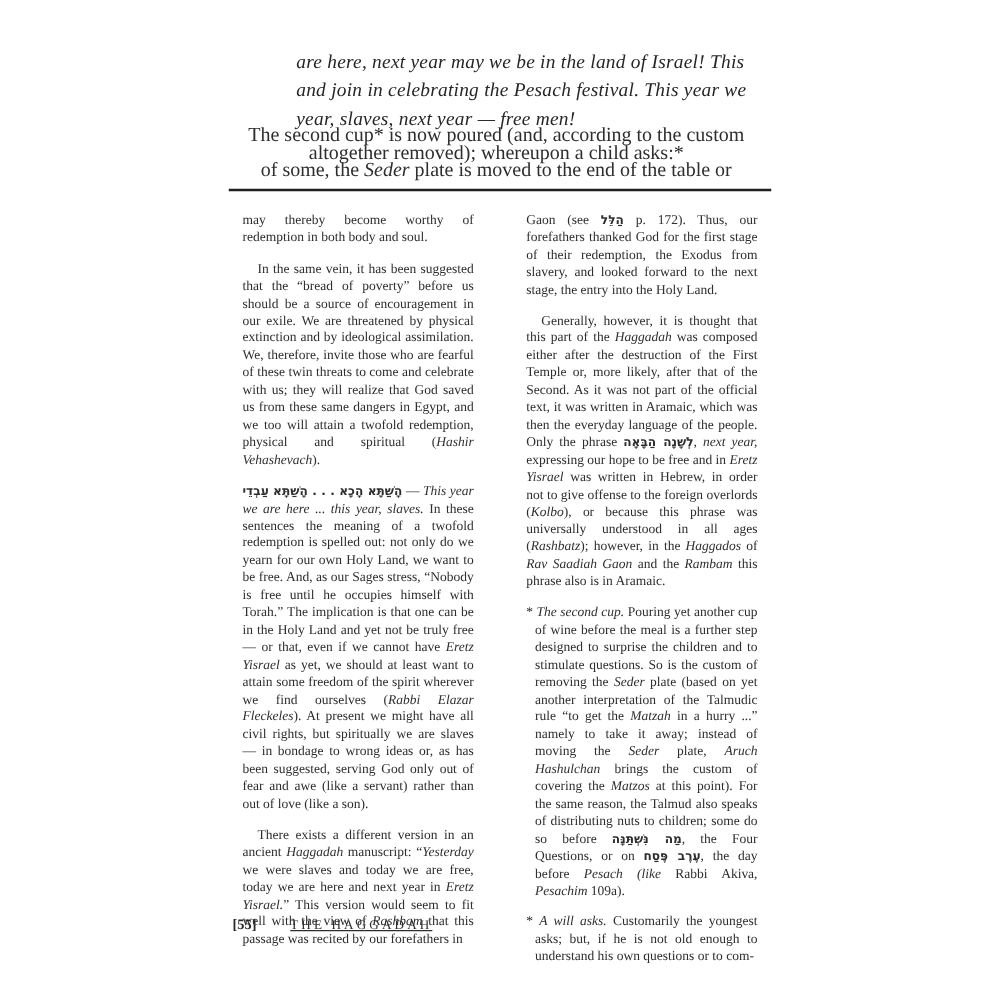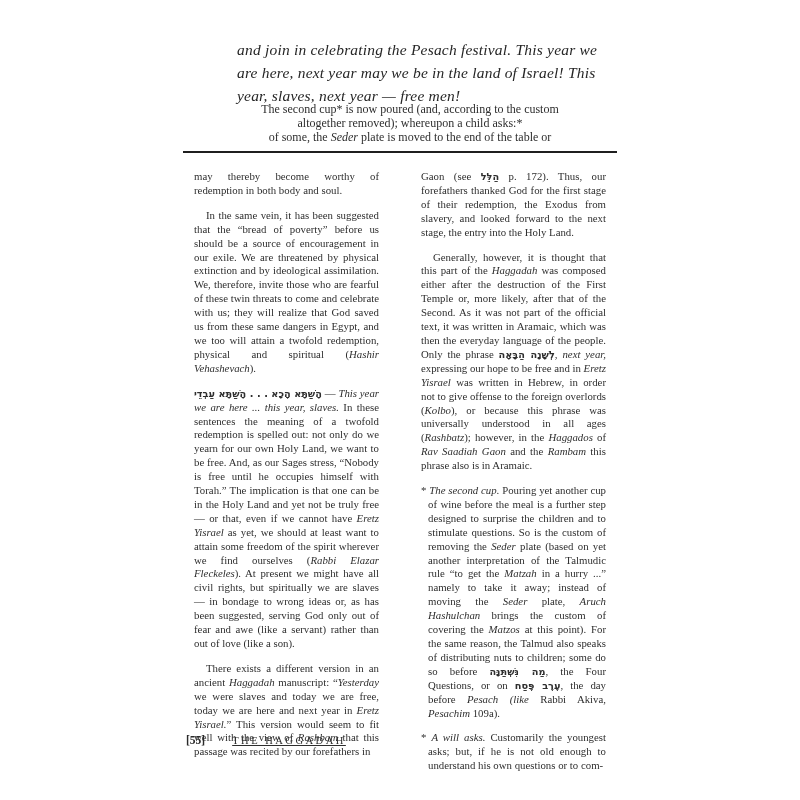--- a/index.html
+++ b/index.html
@@ -18,23 +18,23 @@
     position:absolute;left:237px;top:38px;width:390px;
     font-style:italic;
     font-size:15.5px;line-height:23px;
     color:#262626;
     letter-spacing:0.2px;
   }
   .hline{white-space:nowrap;}
 
   
   .instruction{
-    position:absolute;left:193px;top:102px;width:434px;
+    position:absolute;left:180px;top:102px;width:434px;
     text-align:center;
-    font-size:12px;line-height:14px;
+    font-size:16px;line-height:14px;
     color:#2e2e2e;
   }
   .iline{white-space:nowrap;}
 
   
   .divider{
     position:absolute;left:183px;top:151px;width:434px;height:2px;
     background:#1f1f1f;
   }
 
@@ -61,22 +61,22 @@
   }
   .page-num{font-size:11.5px;font-weight:bold;color:#2a2a2a;}
   .book-title{font-size:10.5px;letter-spacing:2.5px;color:#2e2e2e;text-decoration:underline;}
 </style>
 </head>
 <body>
 
 <div class="page">
 
   <div class="heading">
+    <div class="hline">are here, next year may we be in the land of Israel! This</div>
     <div class="hline">and join in celebrating the Pesach festival. This year we</div>
-    <div class="hline">are here, next year may we be in the land of Israel! This</div>
     <div class="hline">year, slaves, next year — free men!</div>
   </div>
 
   <div class="instruction">
     <div class="iline"><span>The second cup* is now poured (and, according to the custom</span></div>
     <div class="iline"><span>altogether removed); whereupon a child asks:*</span></div>
     <div class="iline"><span>of some, the </span><span class="i">Seder</span><span> plate is moved to the end of the table or</span></div>
   </div>
 
   <div class="divider"></div>

